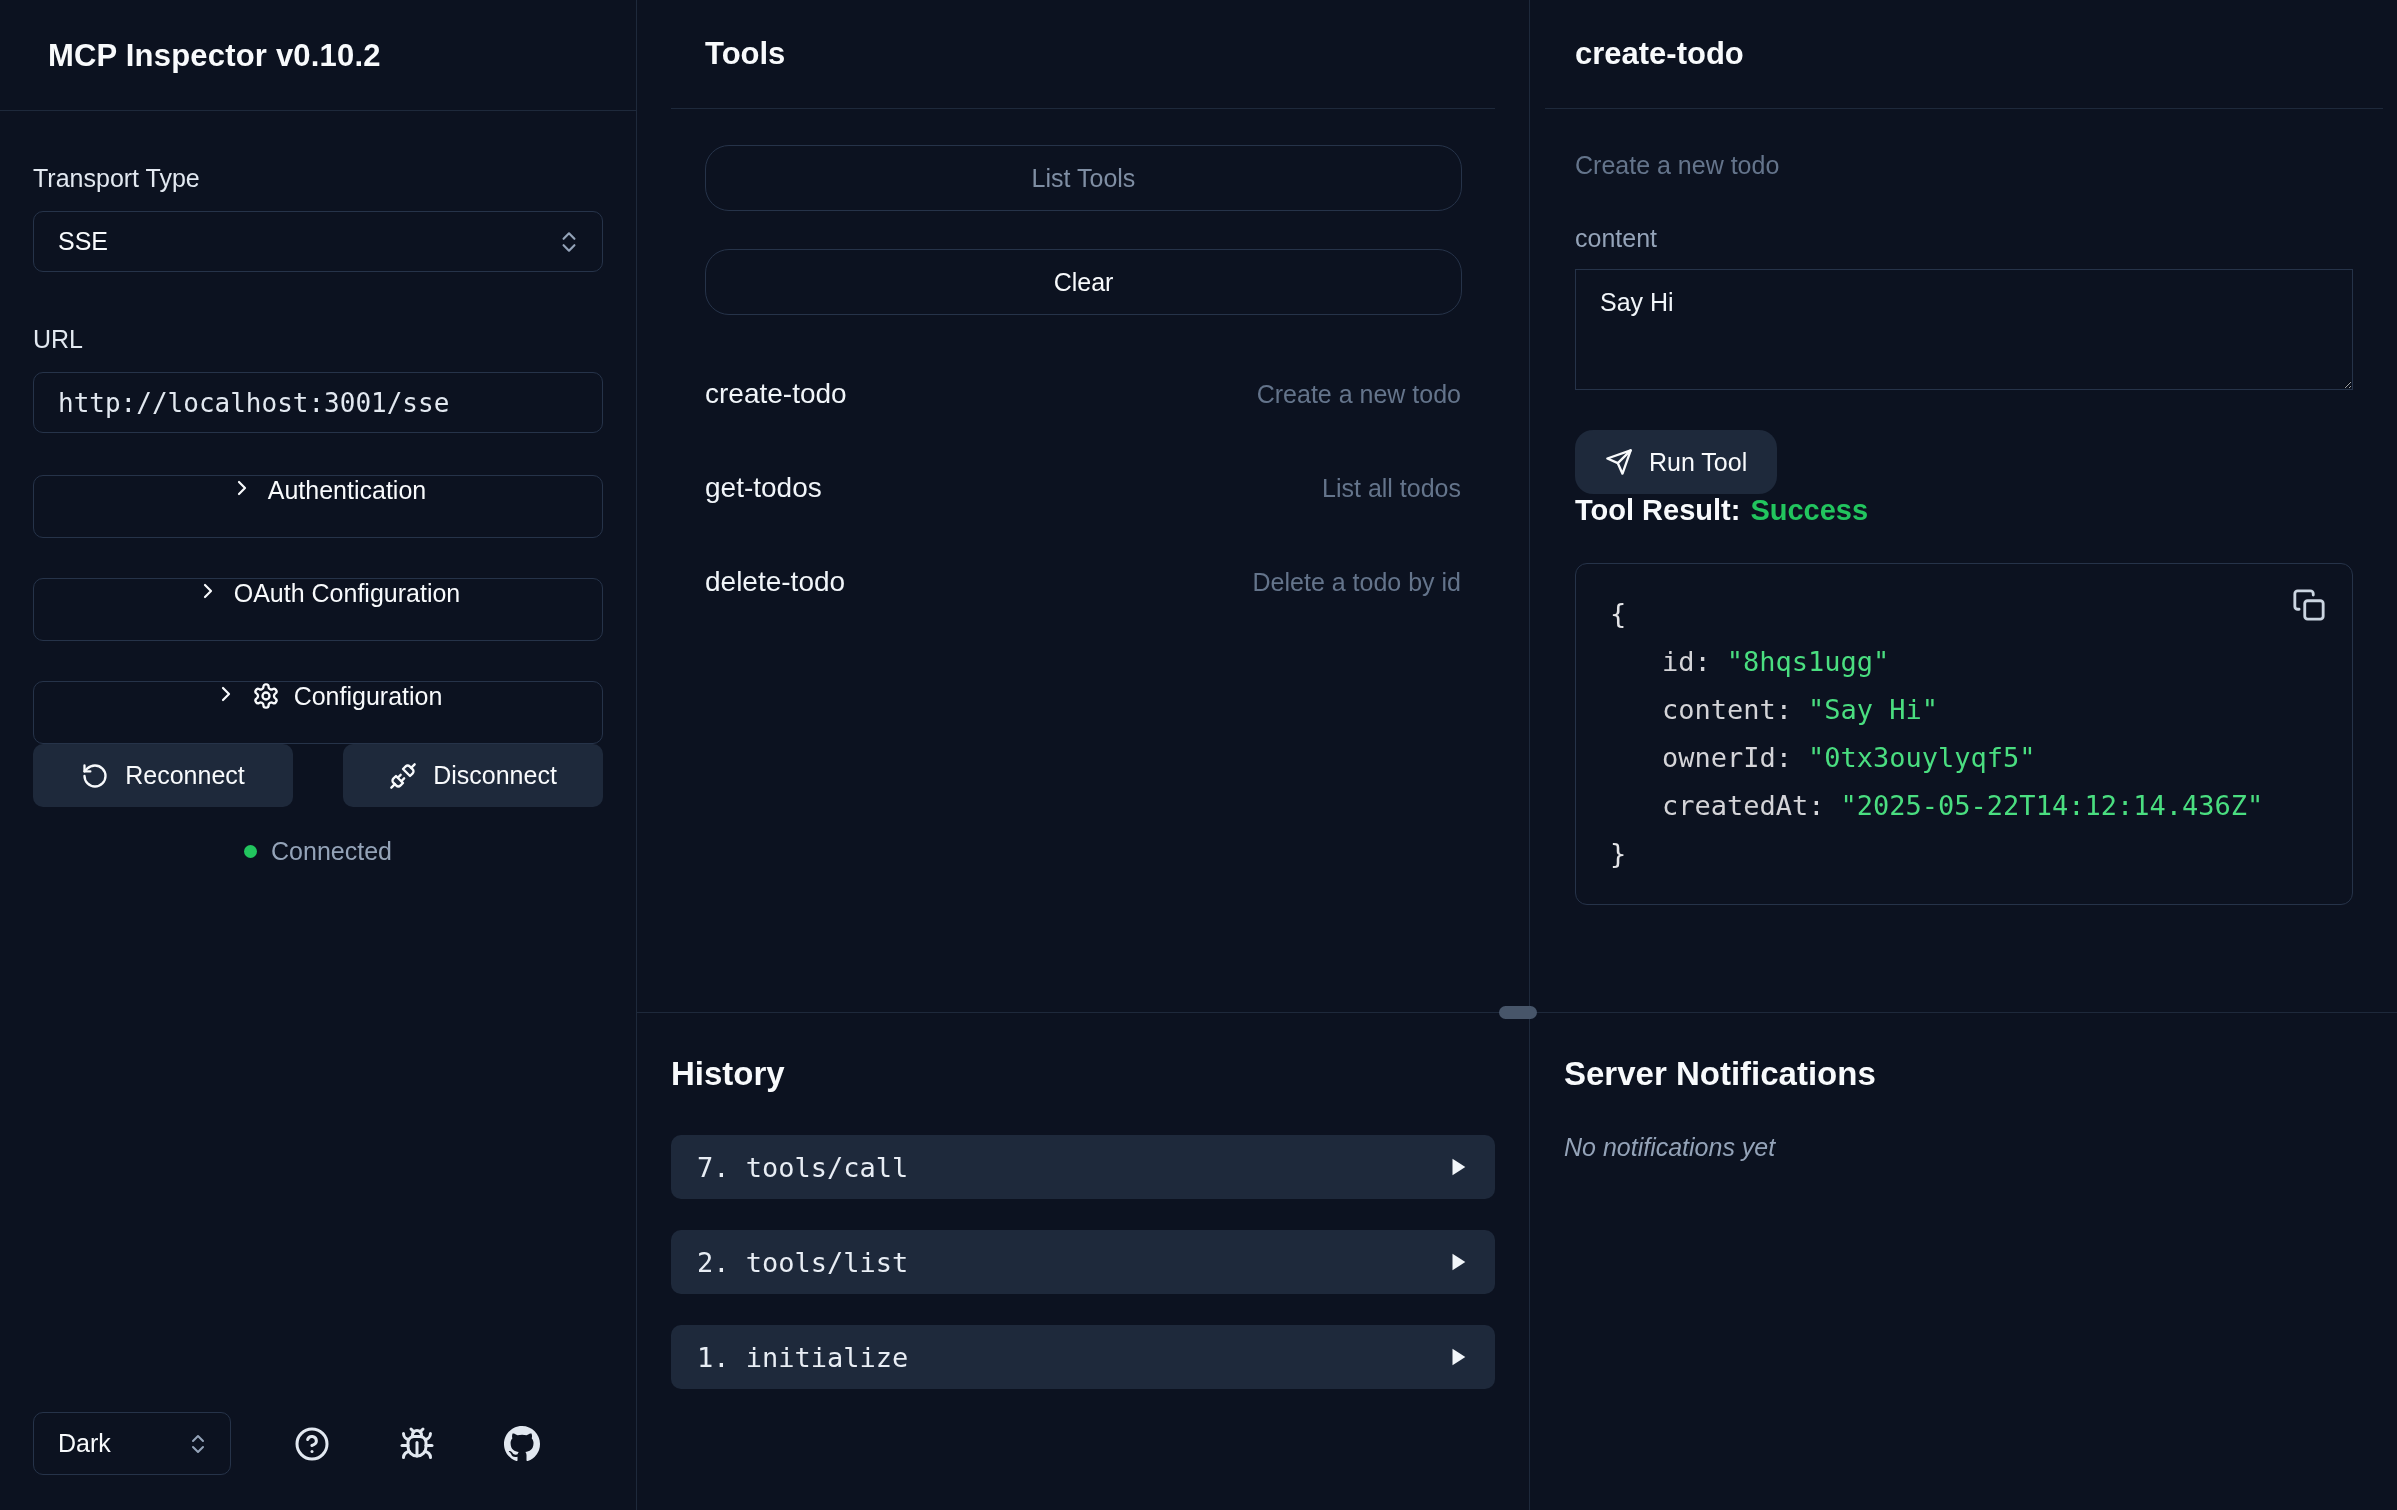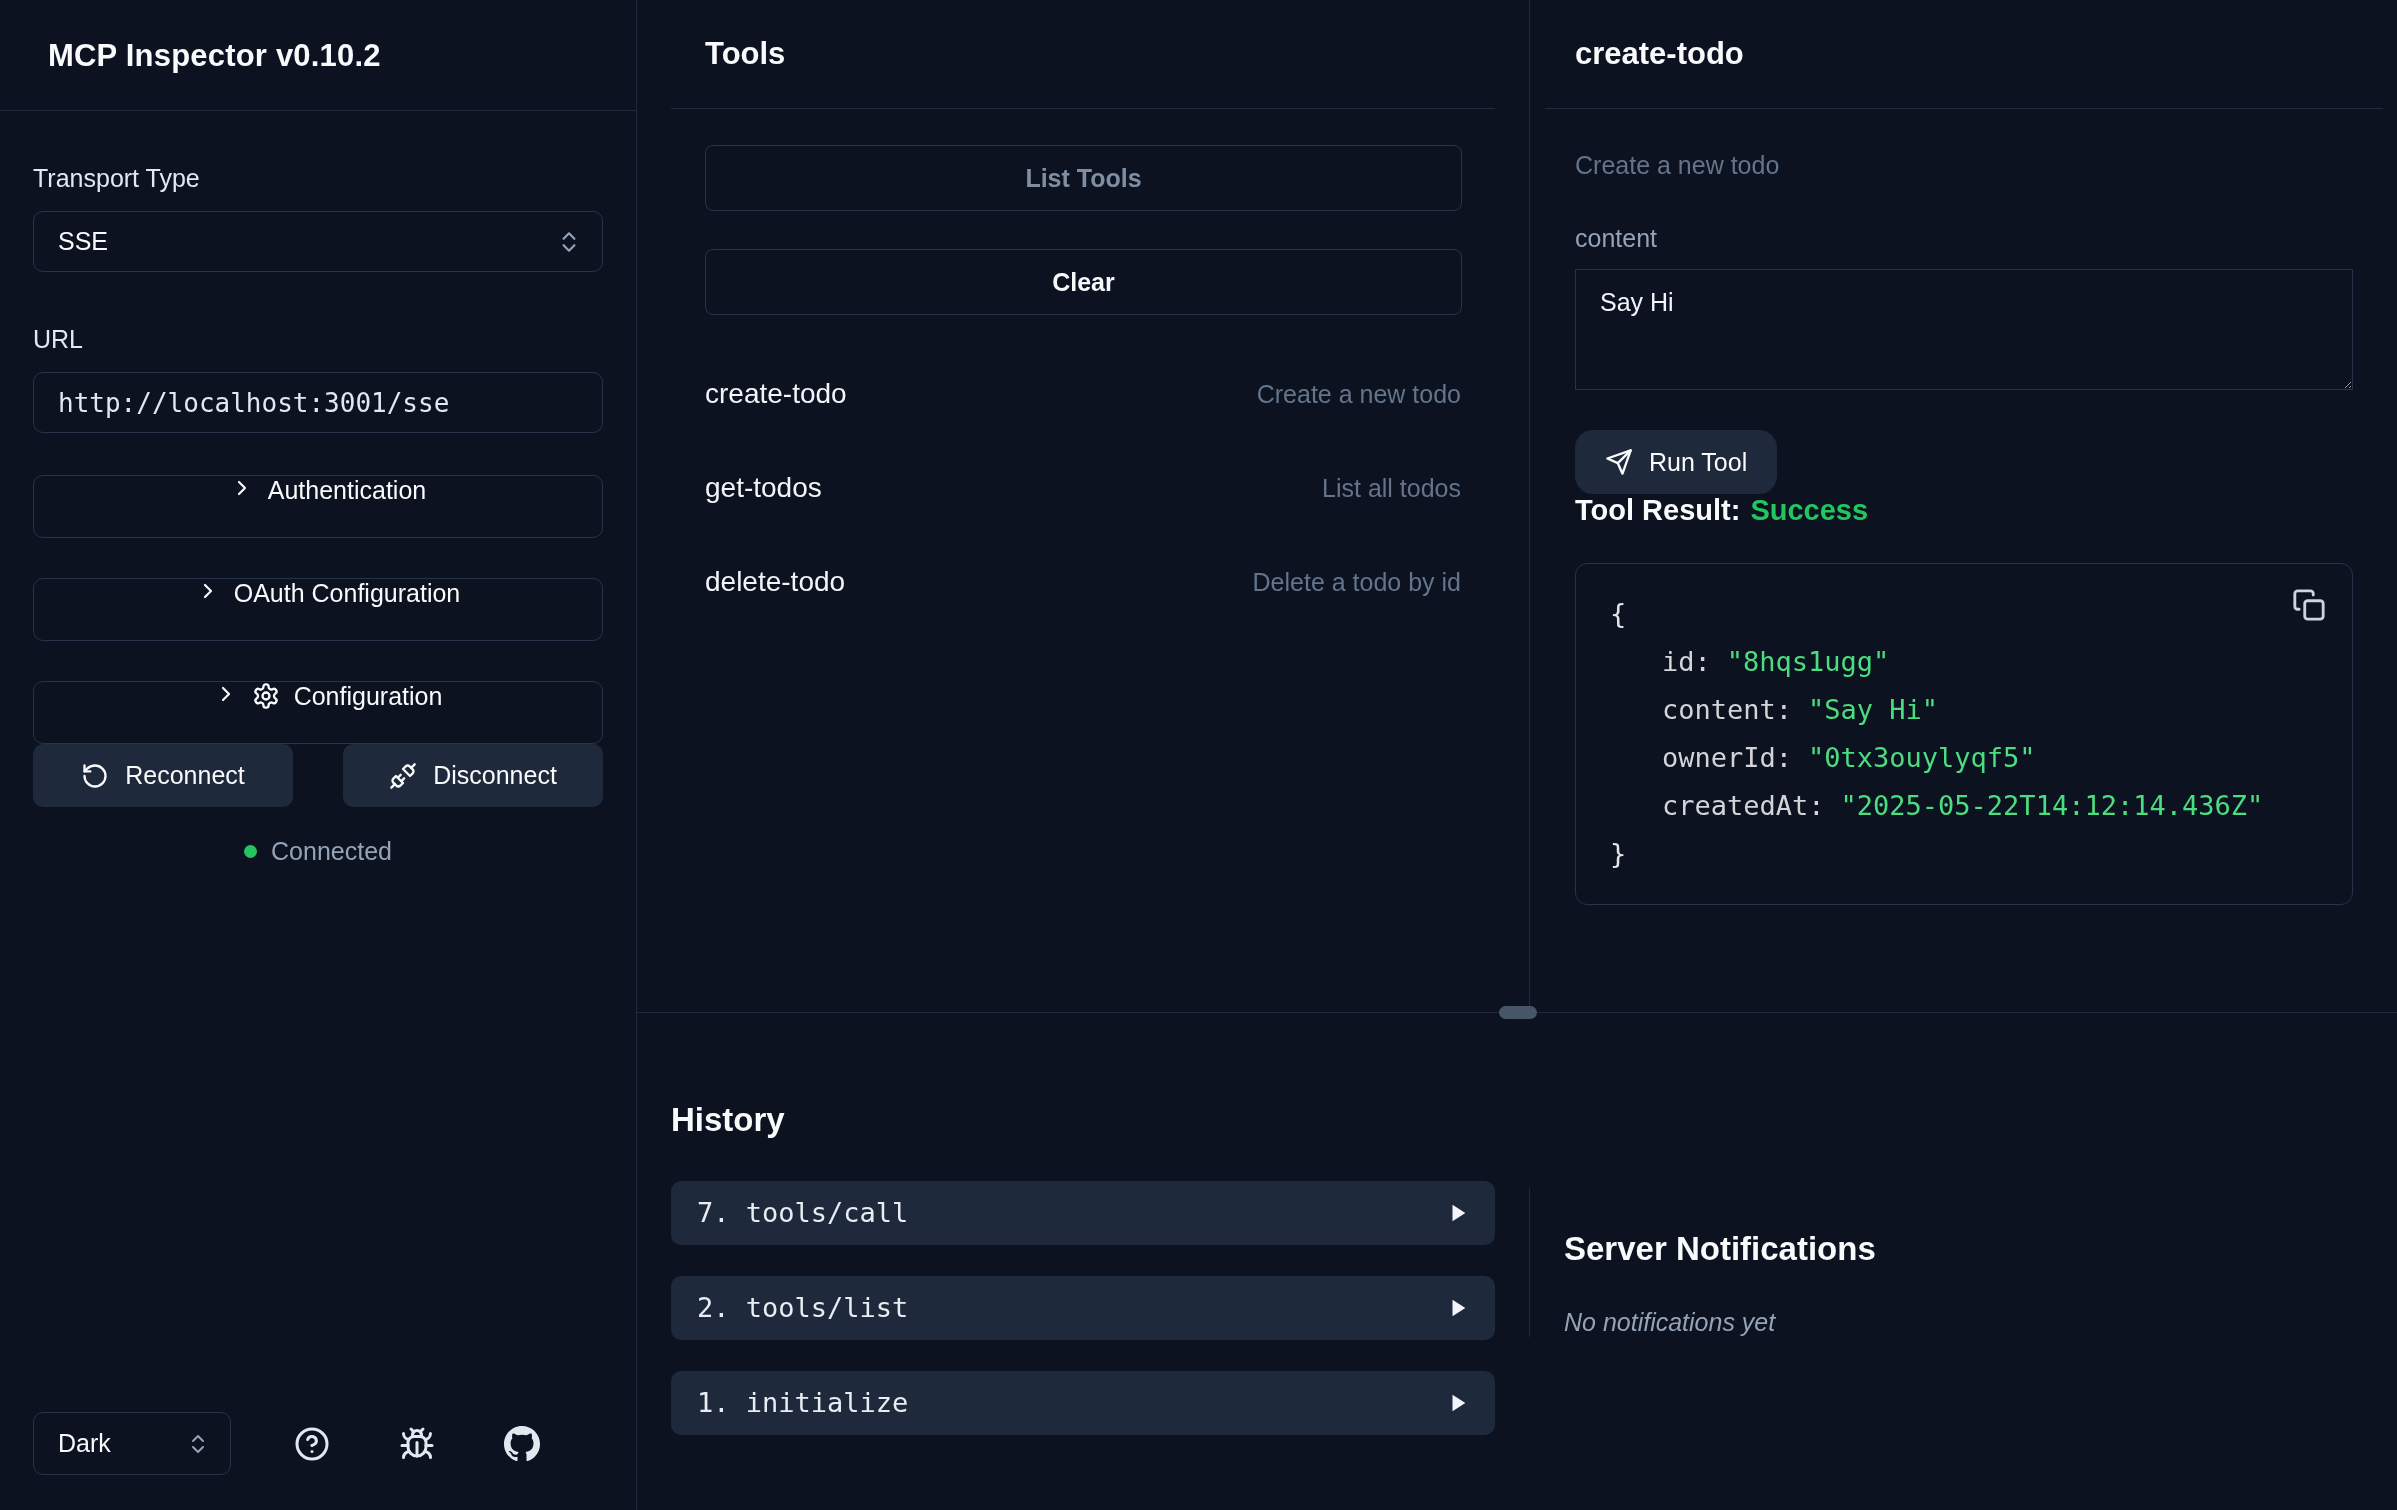--- a/index.html
+++ b/index.html
@@ -79,35 +79,35 @@
   .theme-select{width:198px;height:63px;flex:0 0 198px;}
   .footer-icons{flex:1;display:flex;justify-content:space-evenly;align-items:center;}
   .icon-btn{
     background:none;border:none;color:var(--text-soft);cursor:pointer;
     display:flex;align-items:center;justify-content:center;padding:6px;
   }
 
   
   .main{flex:1;display:flex;flex-direction:column;height:100%;}
   .main-top{height:1012px;flex:0 0 1012px;display:flex;}
-  .main-bottom{flex:1;border-top:1px solid var(--border);display:flex;position:relative;align-items:center;}
+  .main-bottom{flex:1;border-top:1px solid var(--border);display:flex;position:relative;}
   .drag-handle{
     position:absolute;top:-7px;left:calc(50% - 19px);
     width:38px;height:13px;border-radius:7px;background:#475569;z-index:3;cursor:row-resize;
   }
 
   
   .tools-pane{width:892px;flex:0 0 892px;padding:0 34px;}
   .pane-title{font-size:31px;font-weight:700;margin-top:36px;}
   .tools-pane .pane-title{margin-left:34px;}
   .pane-divider{border-bottom:1px solid var(--border);margin-top:36px;}
   .wide-btn{
     display:block;width:calc(100% - 67px);margin:36px 34px 0;height:66px;
-    border:1px solid var(--control-border);border-radius:8px;background:transparent;
-    font-family:inherit;font-size:25px;font-weight:700;color:var(--text);
+    border:1px solid var(--control-border);border-radius:24px;background:transparent;
+    font-family:inherit;font-size:25px;font-weight:400;color:var(--text);
     text-align:center;cursor:pointer;
   }
   .wide-btn.muted{color:#7f8ea3;}
   .wide-btn + .wide-btn{margin-top:38px;}
   .tool-list{margin:32px 34px 0;}
   .tool-row{
     display:flex;align-items:center;justify-content:space-between;
     padding:31px 0;cursor:pointer;
   }
   .tool-name{font-size:28px;font-weight:500;color:#f1f5f9;}

